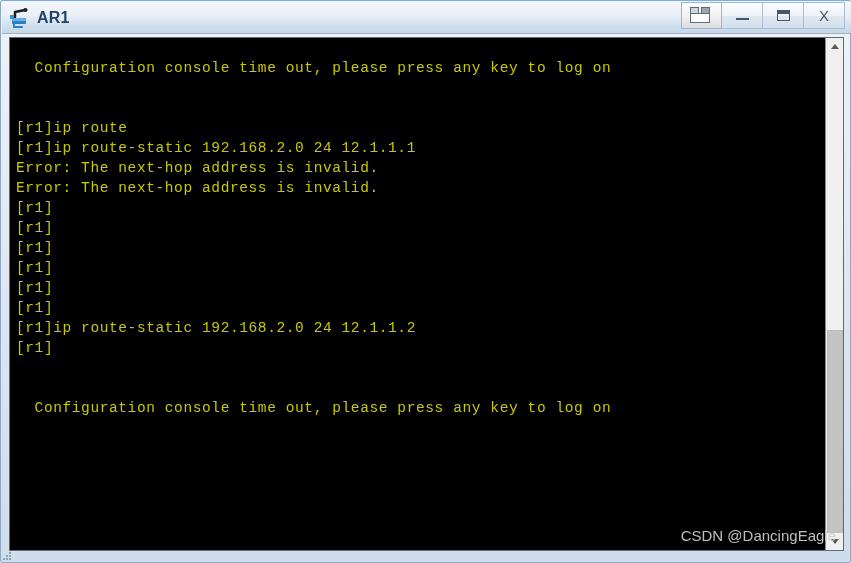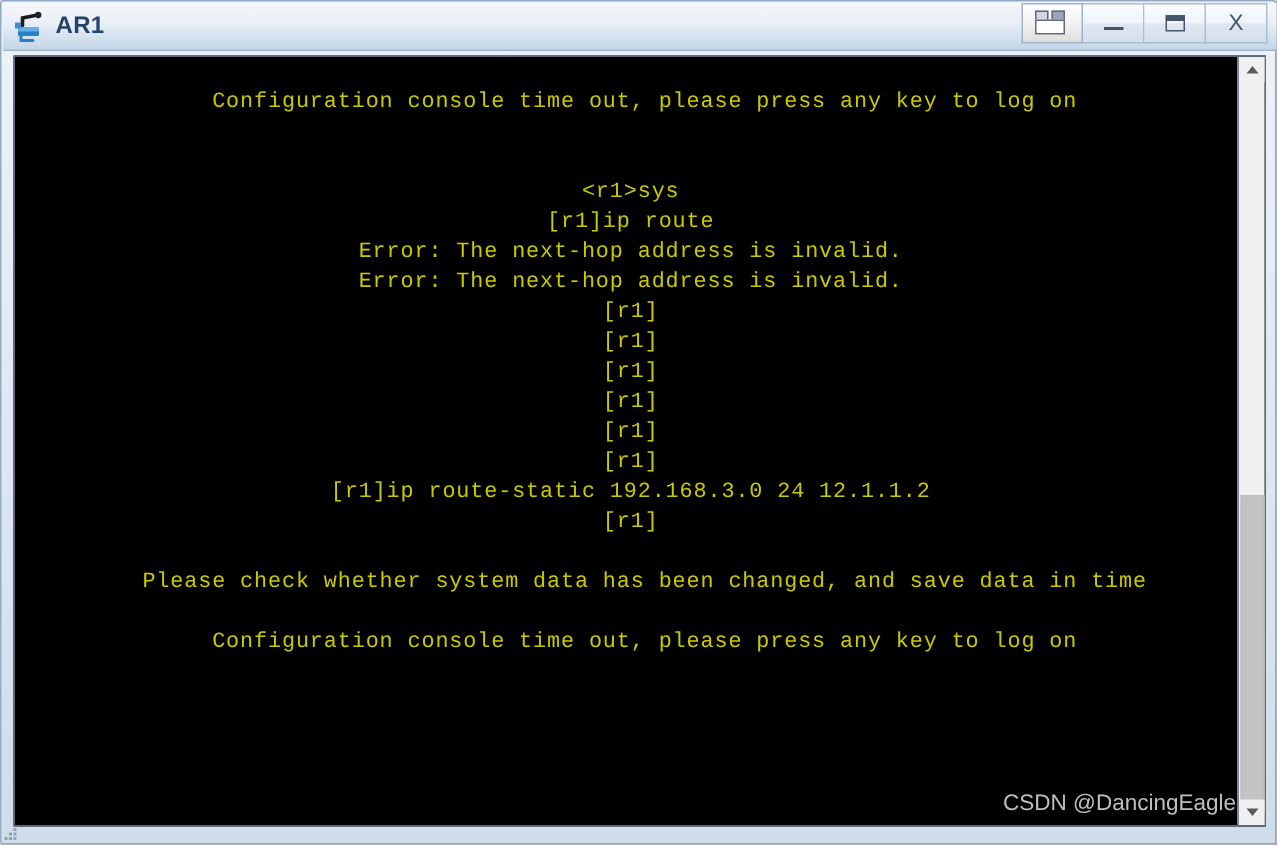--- a/index.html
+++ b/index.html
@@ -17,21 +17,20 @@
   
   #window {
     position: absolute;
     left: 0; top: 0;
     width: 851px;
     height: 563px;
     box-sizing: border-box;
     background: linear-gradient(to bottom, #eef3f9 0%, #cfdcea 100%);
     border: 1px solid #8fa9c4;
     border-radius: 2px;
-    text-align: center;
   }
 
   
   #titlebar {
     position: absolute;
     left: 1px; top: 1px;
     width: 849px;
     height: 32px;
     box-sizing: border-box;
     background: linear-gradient(to bottom,
@@ -197,21 +196,21 @@
   #scroll-down .arrow {
     width: 0; height: 0;
     border-left: 4px solid transparent;
     border-right: 4px solid transparent;
     border-top: 5px solid #5a5a5a;
   }
 
   
   #watermark {
     position: absolute;
-    right: 26px;
+    right: 14px;
     bottom: 18px;
     font-family: "Liberation Sans", sans-serif;
     font-size: 15px;
     color: #cfcfcf;
     white-space: nowrap;
     pointer-events: none;
     opacity: 0.92;
   }
 
   
@@ -275,34 +274,33 @@
   </div>
 
   <div id="terminal-wrap">
 
     <div id="terminal">
 
     <div class="term-line blank">&nbsp;</div>
         <div class="term-line">  Configuration console time out, please press any key to log on</div>
         <div class="term-line blank">&nbsp;</div>
         <div class="term-line blank">&nbsp;</div>
-        <div class="term-line">&lt;r1&gt;sys</div>
         <div class="term-line">[r1]ip route</div>
+        <div class="term-line">[r1]ip route-static 192.168.2.0 24 12.1.1.1</div>
         <div class="term-line">Error: The next-hop address is invalid.</div>
         <div class="term-line">Error: The next-hop address is invalid.</div>
         <div class="term-line">[r1]</div>
         <div class="term-line">[r1]</div>
         <div class="term-line">[r1]</div>
         <div class="term-line">[r1]</div>
         <div class="term-line">[r1]</div>
         <div class="term-line">[r1]</div>
-        <div class="term-line">[r1]ip route-static 192.168.3.0 24 12.1.1.2</div>
+        <div class="term-line">[r1]ip route-static 192.168.2.0 24 12.1.1.2</div>
         <div class="term-line">[r1]</div>
         <div class="term-line blank">&nbsp;</div>
-        <div class="term-line">  Please check whether system data has been changed, and save data in time</div>
         <div class="term-line blank">&nbsp;</div>
         <div class="term-line">  Configuration console time out, please press any key to log on</div>
       </div>
 
     <div id="vscroll">
       <div id="scroll-up">
         <span class="arrow"></span>
       </div>
       <div id="scroll-thumb"></div>
       <div id="scroll-down">

